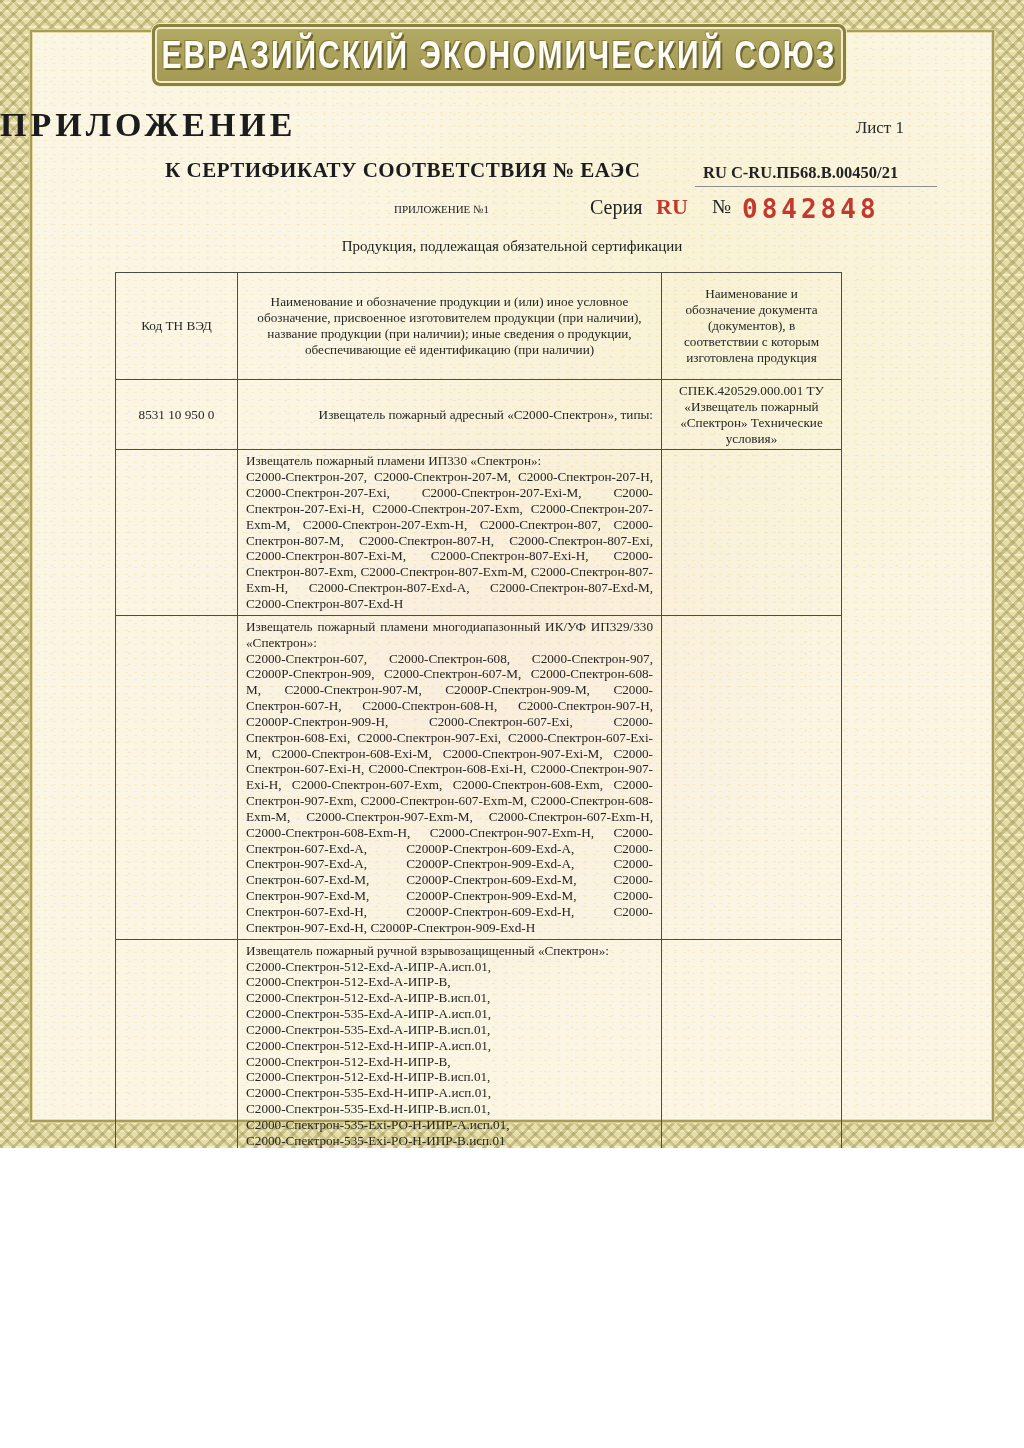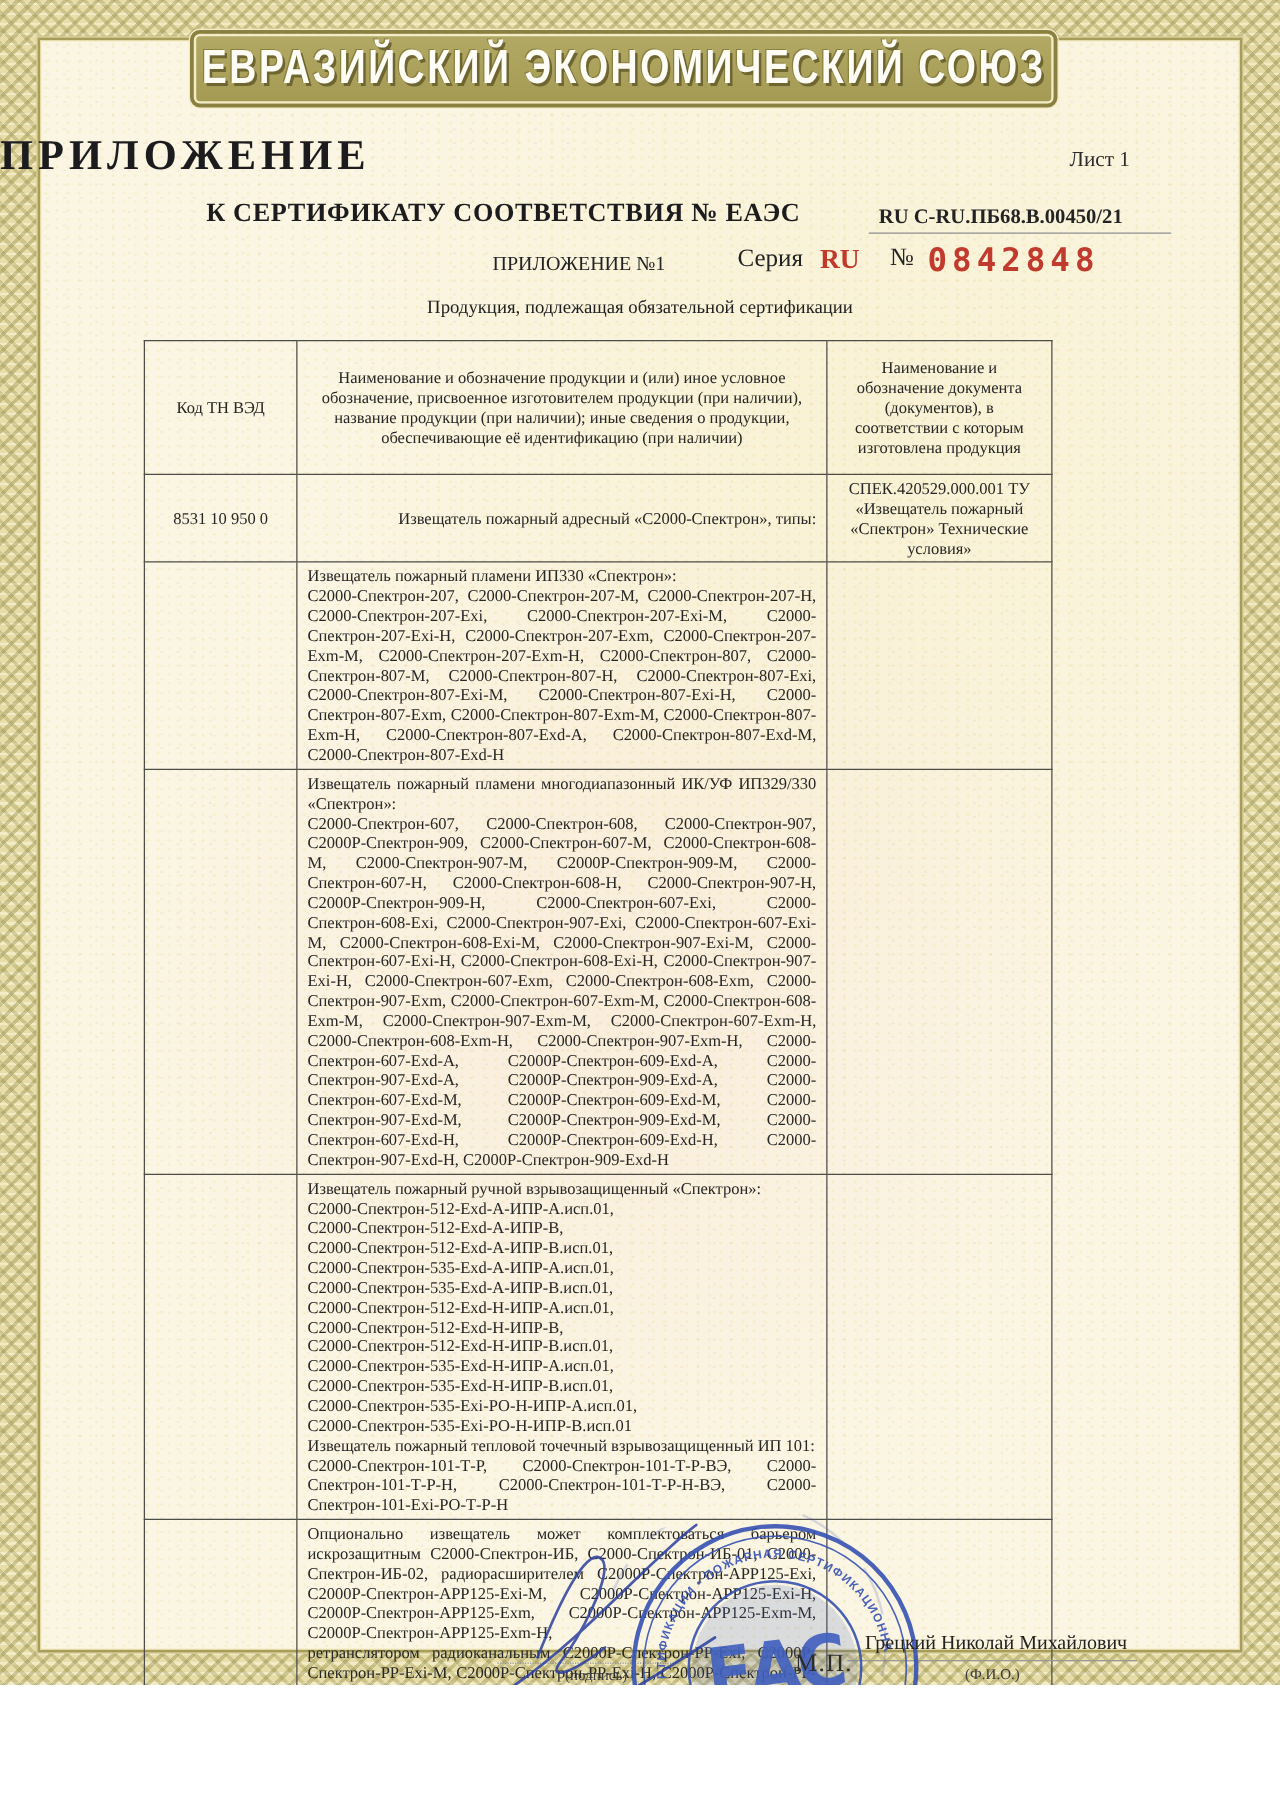--- a/index.html
+++ b/index.html
@@ -1,17 +1,17 @@
 <!DOCTYPE html>
 <html lang="ru"><head>
 <meta charset="utf-8">
 <style>
   html,body{margin:0;padding:0;}
   .page{
-    position:relative; width:1024px; height:1348px; overflow:hidden;
+    position:relative; width:1024px; height:1148px; overflow:hidden;
     background-color:#e6dda8;
     background-image:
       repeating-linear-gradient(135deg, rgba(146,136,66,.38) 0 3px, transparent 3px 9px),
       repeating-linear-gradient(45deg, rgba(146,136,66,.30) 0 3px, transparent 3px 9px),
       repeating-linear-gradient(0deg, rgba(255,252,235,.45) 0 2px, transparent 2px 8px);
     font-family:"Liberation Serif", serif; color:#222;
   }
   .inner{
     position:absolute; left:30px; top:30px; right:30px; bottom:26px;
     background-color:#fbf6e4;
@@ -37,21 +37,21 @@
     text-shadow:2px 2px 0 #6e6530, -1px -1px 0 #8a8040; white-space:nowrap;
   }
   .title{
     position:absolute; left:0; right:0; top:106px; text-align:left; z-index:4;
     font-size:34px; font-weight:bold; letter-spacing:4px; color:#1c1c1e;
   }
   .sheet{ position:absolute; right:120px; top:118px; font-size:17px; color:#2a2a2a; z-index:4;}
   .certline{ position:absolute; left:165px; top:158px; font-size:21px; font-weight:bold; letter-spacing:.5px; color:#1c1c1e; z-index:4;}
   .certnum{ position:absolute; left:703px; top:163px; font-size:16.5px; font-weight:600; color:#232323; z-index:4; white-space:nowrap;}
   .certnum-line{ position:absolute; left:695px; top:186px; width:242px; border-bottom:1px solid #8d8d8d; z-index:4;}
-  .appendix-no{ position:absolute; left:394px; top:203px; font-size:16px; color:#232323; z-index:4;}
+  .appendix-no{ position:absolute; left:394px; top:203px; font-size:11px; color:#232323; z-index:4;}
   .series-label{ position:absolute; left:590px; top:196px; font-size:20px; color:#232323; z-index:4;}
   .series-value{ position:absolute; left:656px; top:194px; font-size:22px; font-weight:bold; color:#c0392b; z-index:4;}
   .num-sign{ position:absolute; left:712px; top:195px; font-size:20px; color:#232323; z-index:4;}
   .blank-number{
     position:absolute; left:742px; top:194px; z-index:4;
     font-family:"DejaVu Sans Mono", monospace; font-weight:bold; font-size:26px;
     letter-spacing:4px; color:#c13a2e;
   }
   .subtitle{ position:absolute; left:0; right:0; top:238px; text-align:center; font-size:15px; color:#1f1f1f; z-index:4;}
 

